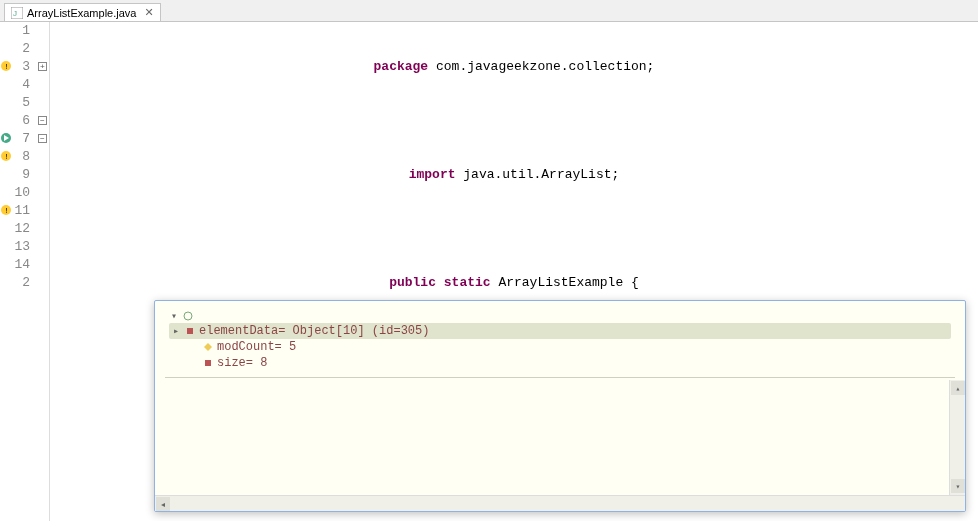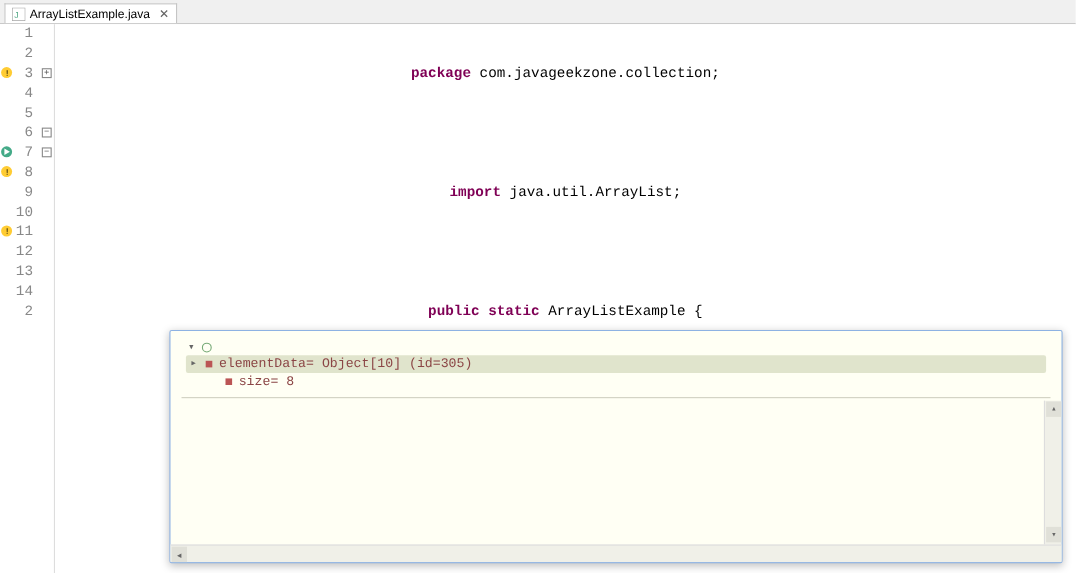--- a/index.html
+++ b/index.html
@@ -129,20 +129,27 @@
     <div class="tree-row indent1 selected">
       <span class="tw">▸</span>
       <svg class="ticon" viewBox="0 0 10 10">
           <rect x="2" y="2" width="6" height="6" fill="#b55"></rect>
         </svg>
       <span>elementData= Object[10]  (id=305)</span>
     </div>
     <div class="tree-row indent1">
       <span class="tw"></span>
       <svg class="ticon" viewBox="0 0 10 10">
+          <polygon points="5,1 9,5 5,9 1,5" fill="#ec5"></polygon>
+        </svg>
+      <span>modCount= 5</span>
+    </div>
+    <div class="tree-row indent1">
+      <span class="tw"></span>
+      <svg class="ticon" viewBox="0 0 10 10">
           <rect x="2" y="2" width="6" height="6" fill="#b55"></rect>
         </svg>
       <span>size= 8</span>
     </div>
   </div>
   <div class="popup-divider"></div>
   <div class="popup-output">
     <div class="popup-scroll-right">
       <div class="popup-scroll-arrow">▴</div>
       <div style="flex:1"></div>

